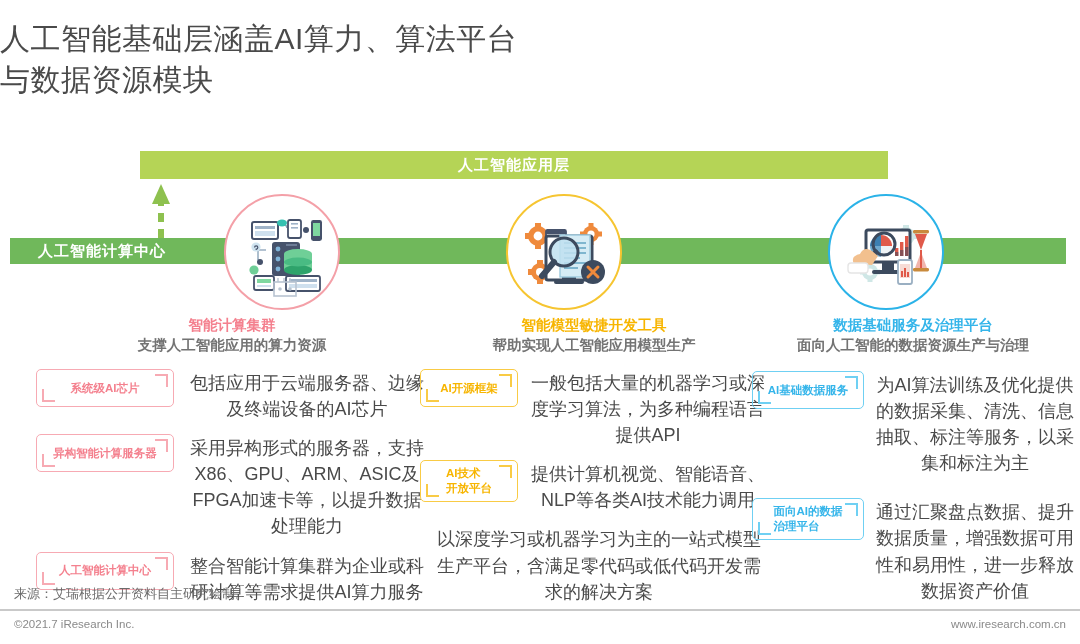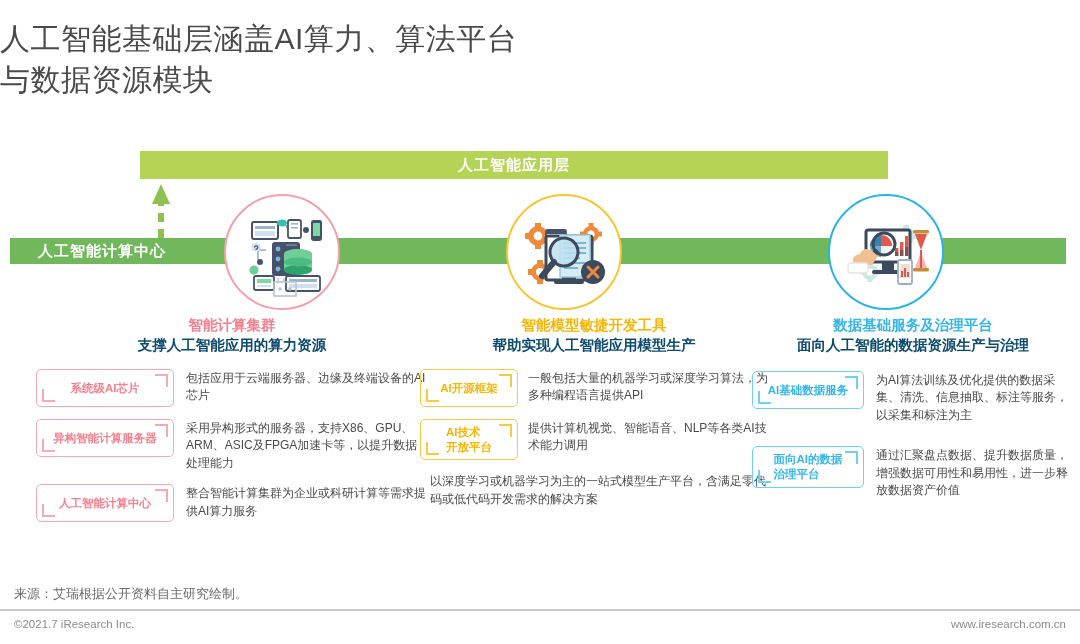--- a/index.html
+++ b/index.html
@@ -69,21 +69,21 @@
 
   .col-head{
     text-align:center;font-size:14.5px;font-weight:bold;
     line-height:1.25;margin-bottom:2px;
   }
   #col-1 .col-head{color:#f4808e;}
   #col-2 .col-head{color:#f7b500;}
   #col-3 .col-head{color:#35b5ea;}
   .col-sub{
     text-align:center;font-size:14.5px;font-weight:bold;
-    color:#0c4a6e;line-height:1.3;margin-bottom:14px;
+    color:#737373;line-height:1.3;margin-bottom:14px;
   }
 
   
   .item{display:flex;align-items:flex-start;margin-bottom:12px;}
   .tagwrap{position:relative;flex:0 0 auto;}
   .tag{
     position:relative;
     border-radius:5px;
     display:flex;align-items:center;justify-content:center;
     text-align:left;
@@ -97,22 +97,22 @@
 
   #col-1 .tag{border:1.6px solid #f7aab3;color:#f4808e;width:138px;min-height:38px;}
   #col-1 .tag .brk{border-color:#f7aab3;}
   #col-2 .tag{border:1.6px solid #f9cb45;color:#f7b500;width:98px;min-height:38px;}
   #col-2 .tag .brk{border-color:#f9cb45;}
   #col-3 .tag{border:1.6px solid #6fd0f3;color:#35b5ea;width:112px;min-height:38px;}
   #col-3 .tag .brk{border-color:#6fd0f3;}
 
   .desc{
     flex:1 1 auto;
-    text-align:left;
-    font-size:12px;line-height:1.45;color:#4a4a4a;
+    text-align:center;
+    font-size:18px;line-height:1.45;color:#4a4a4a;
     padding-left:10px;padding-top:1px;
   }
   #col-1 .desc{padding-left:12px;}
   #col-2 .desc{padding-left:10px;}
   #col-3 .desc{padding-left:12px;}
 
   
   .src-note{
     position:absolute;left:14px;top:585px;
     font-size:13px;color:#6b6b6b;

